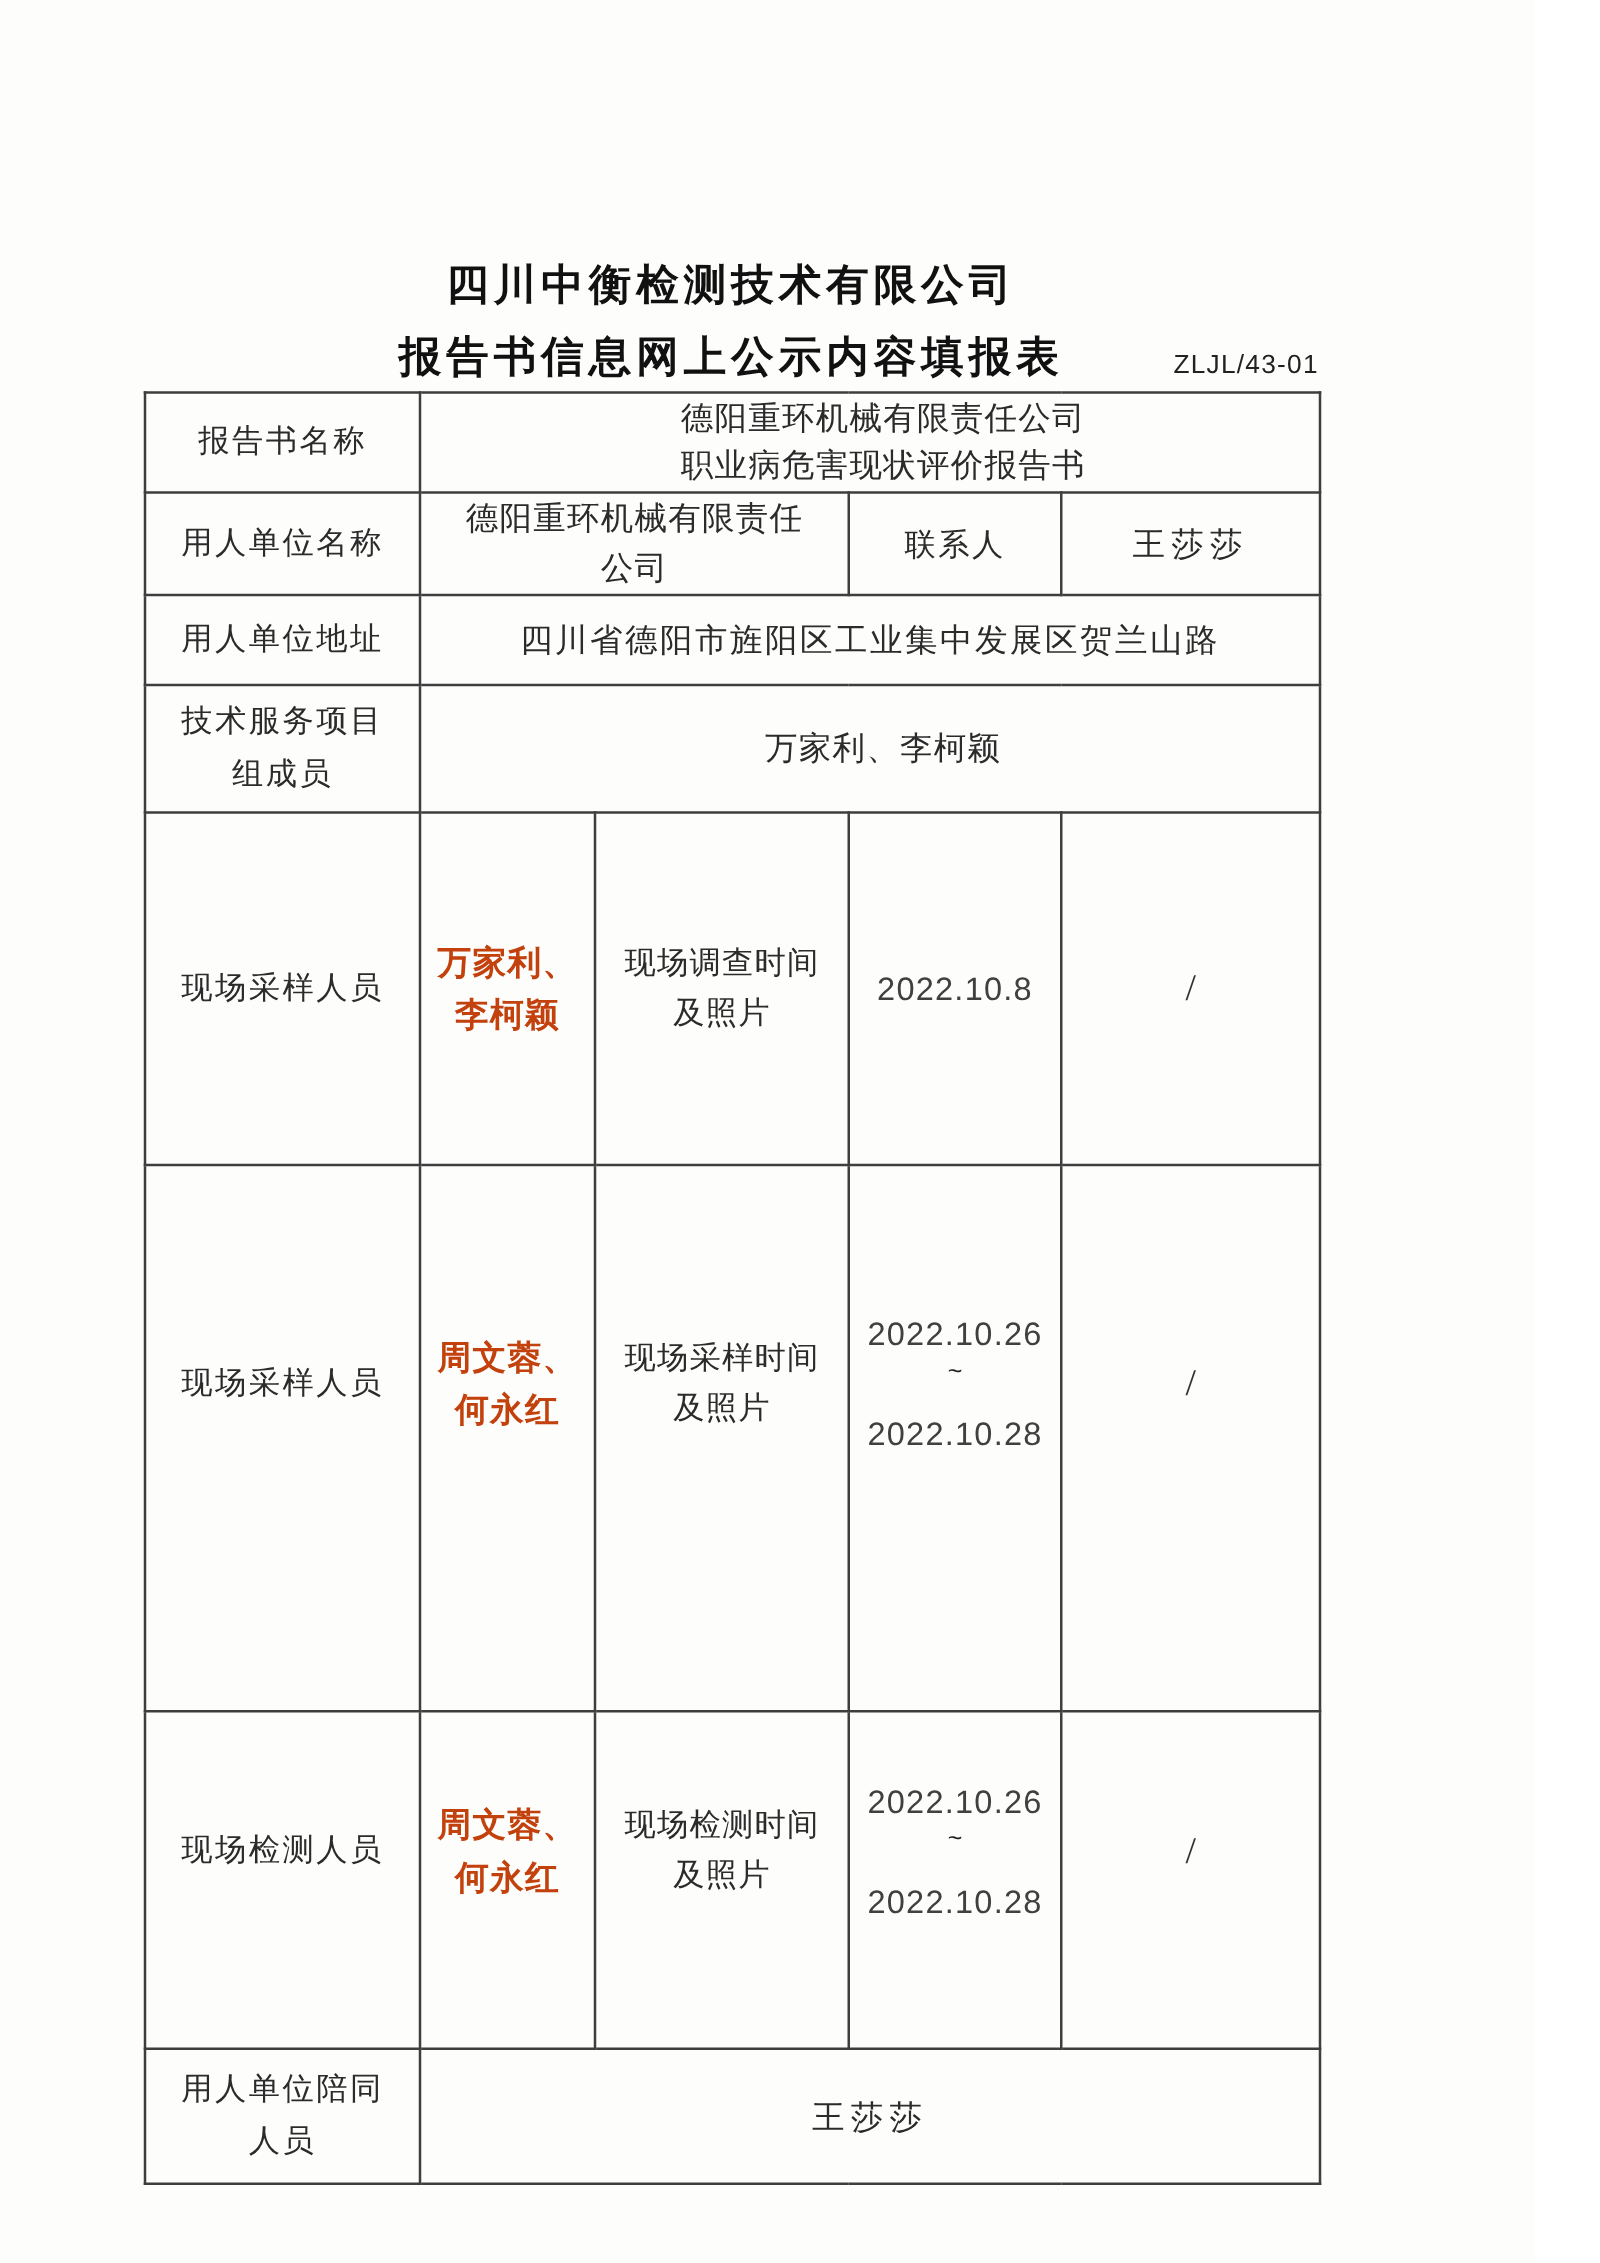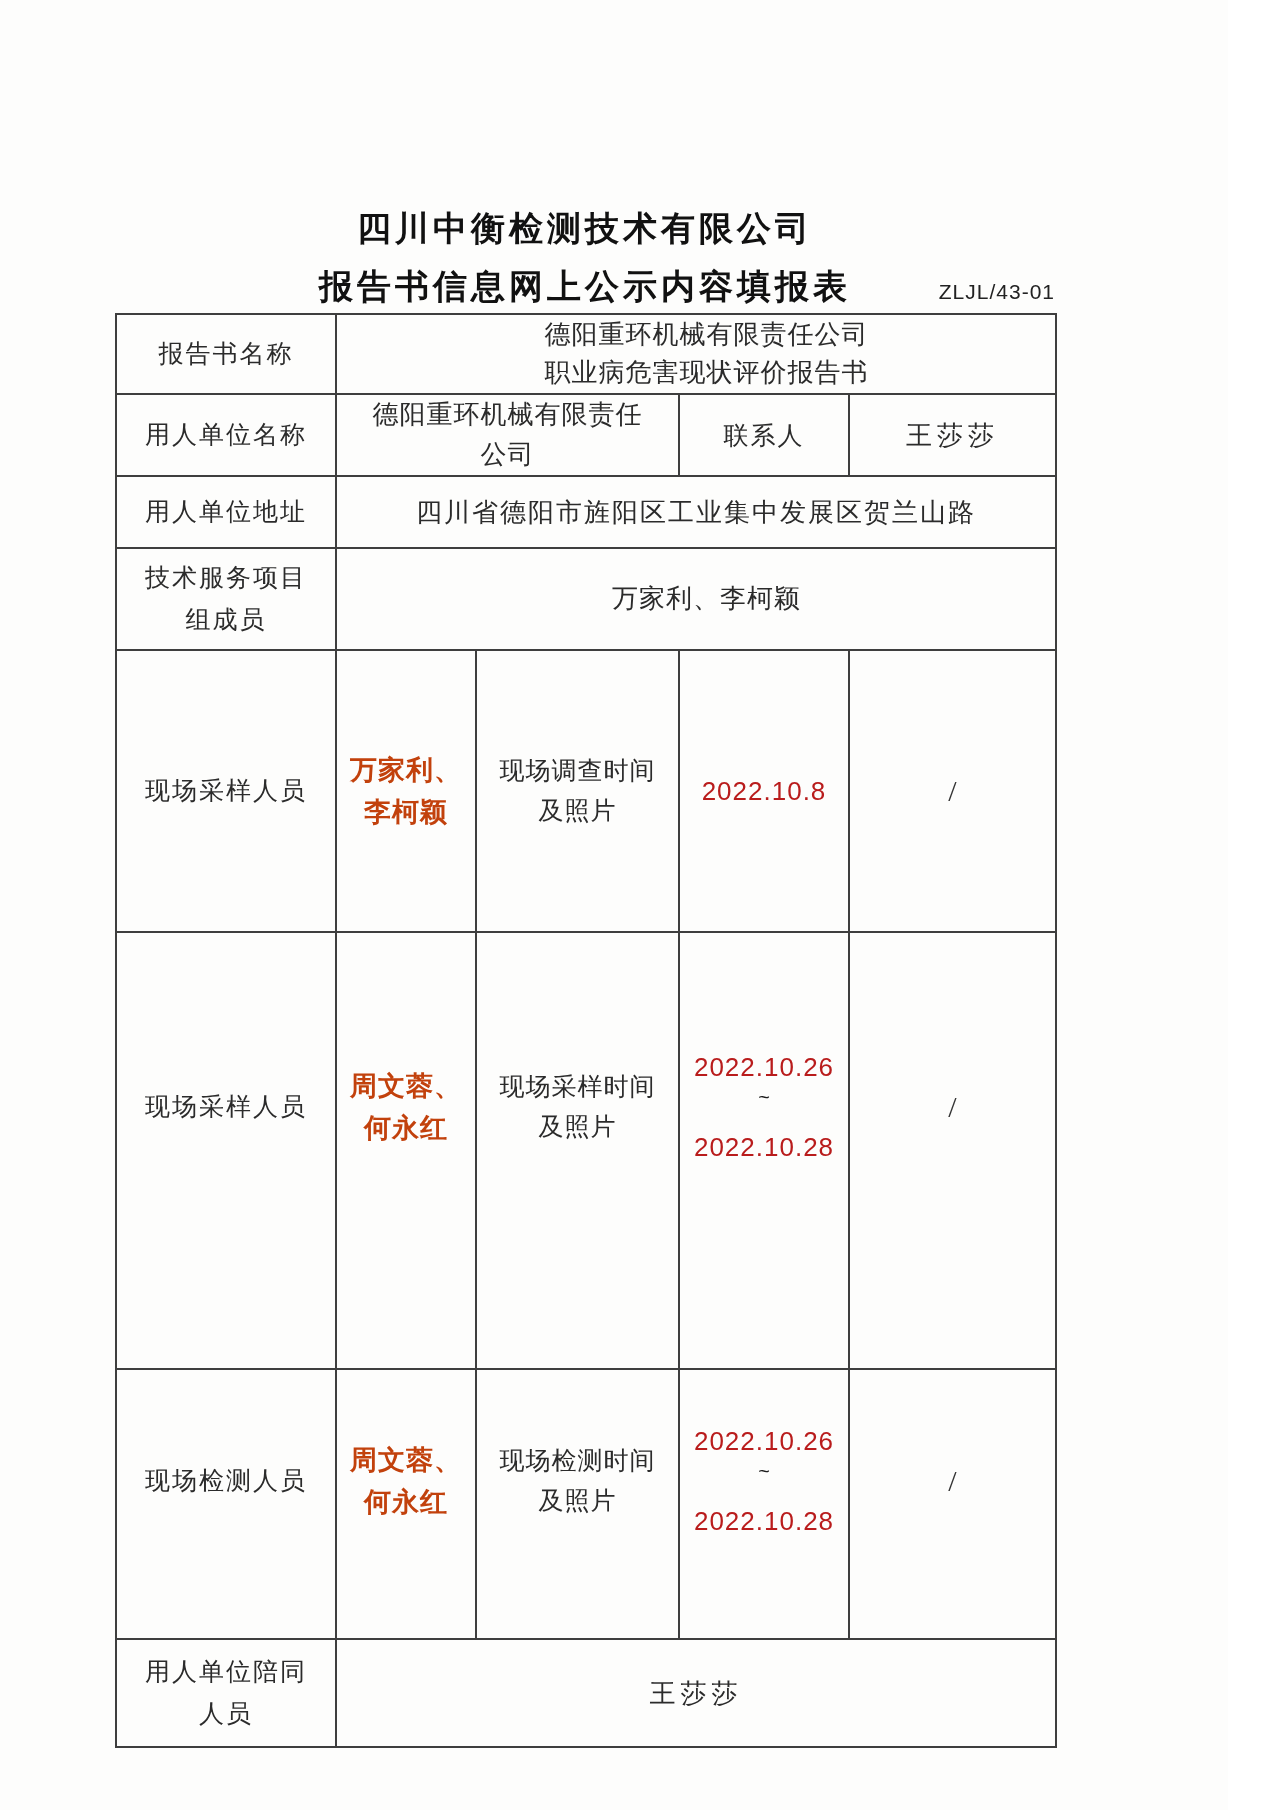--- a/index.html
+++ b/index.html
@@ -53,21 +53,21 @@
   .cname     { font-size:26px; letter-spacing:5px; }
   .person {
     font-family:"Liberation Sans","DejaVu Sans",sans-serif;
     font-weight:700; font-size:27px; line-height:42px;
     letter-spacing:1px; color:#c2410c;
   }
   .time-lbl  { font-size:25px; letter-spacing:1px; line-height:40px; }
   .date-wrap { display:flex; flex-direction:column; align-items:center; }
   .date {
     font-family:"Liberation Sans","DejaVu Sans",sans-serif;
-    font-size:26px; letter-spacing:1px; color:#b91c1c; line-height:32px;
+    font-size:26px; letter-spacing:1px; color:#404040; line-height:32px;
   }
   .date-sep {
     font-family:"Liberation Sans","DejaVu Sans",sans-serif;
     font-size:20px; line-height:20px; margin-top:4px; color:#1d1d1d;
   }
   .date-end  { margin-top:24px; }
   .date-sep:empty, .date-end:empty { display:none; }
   .slash     { font-size:30px; color:#333; }
 </style>
 </head>

